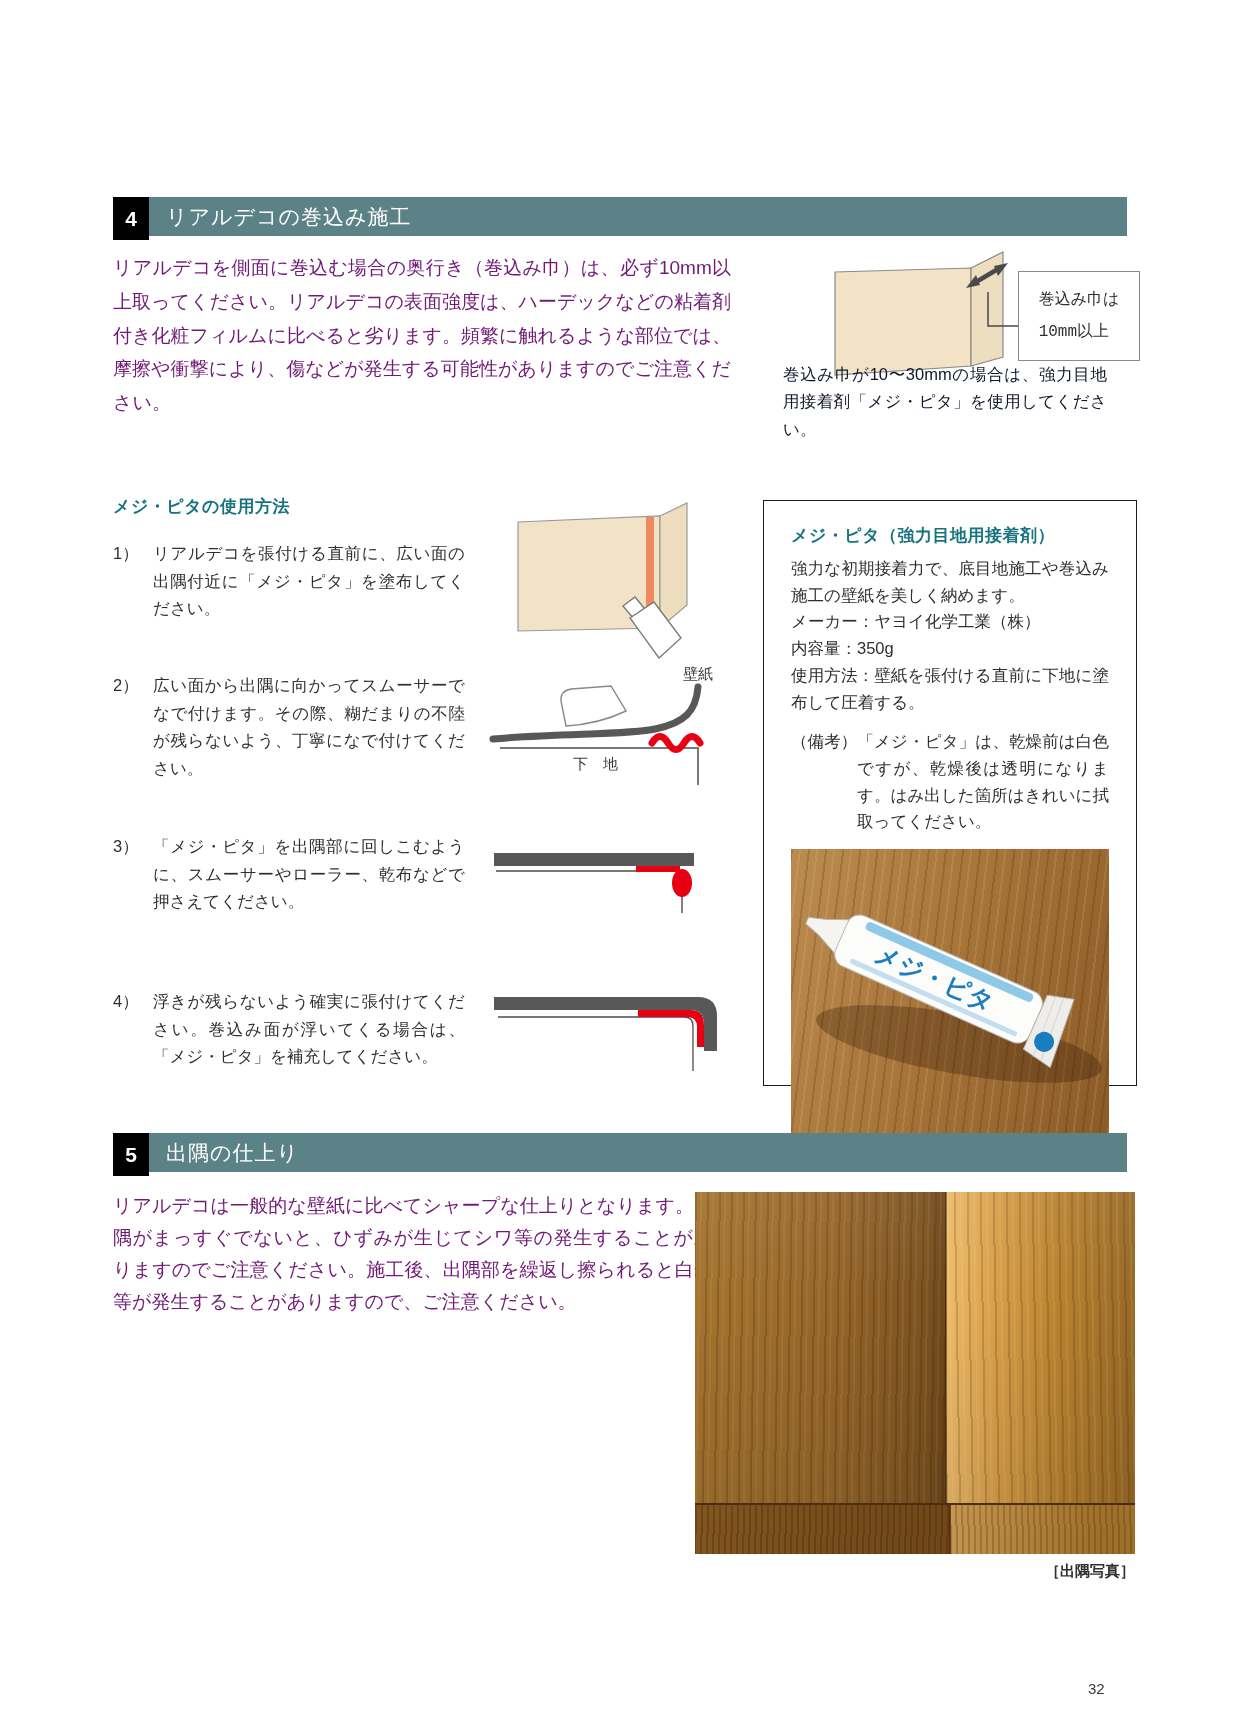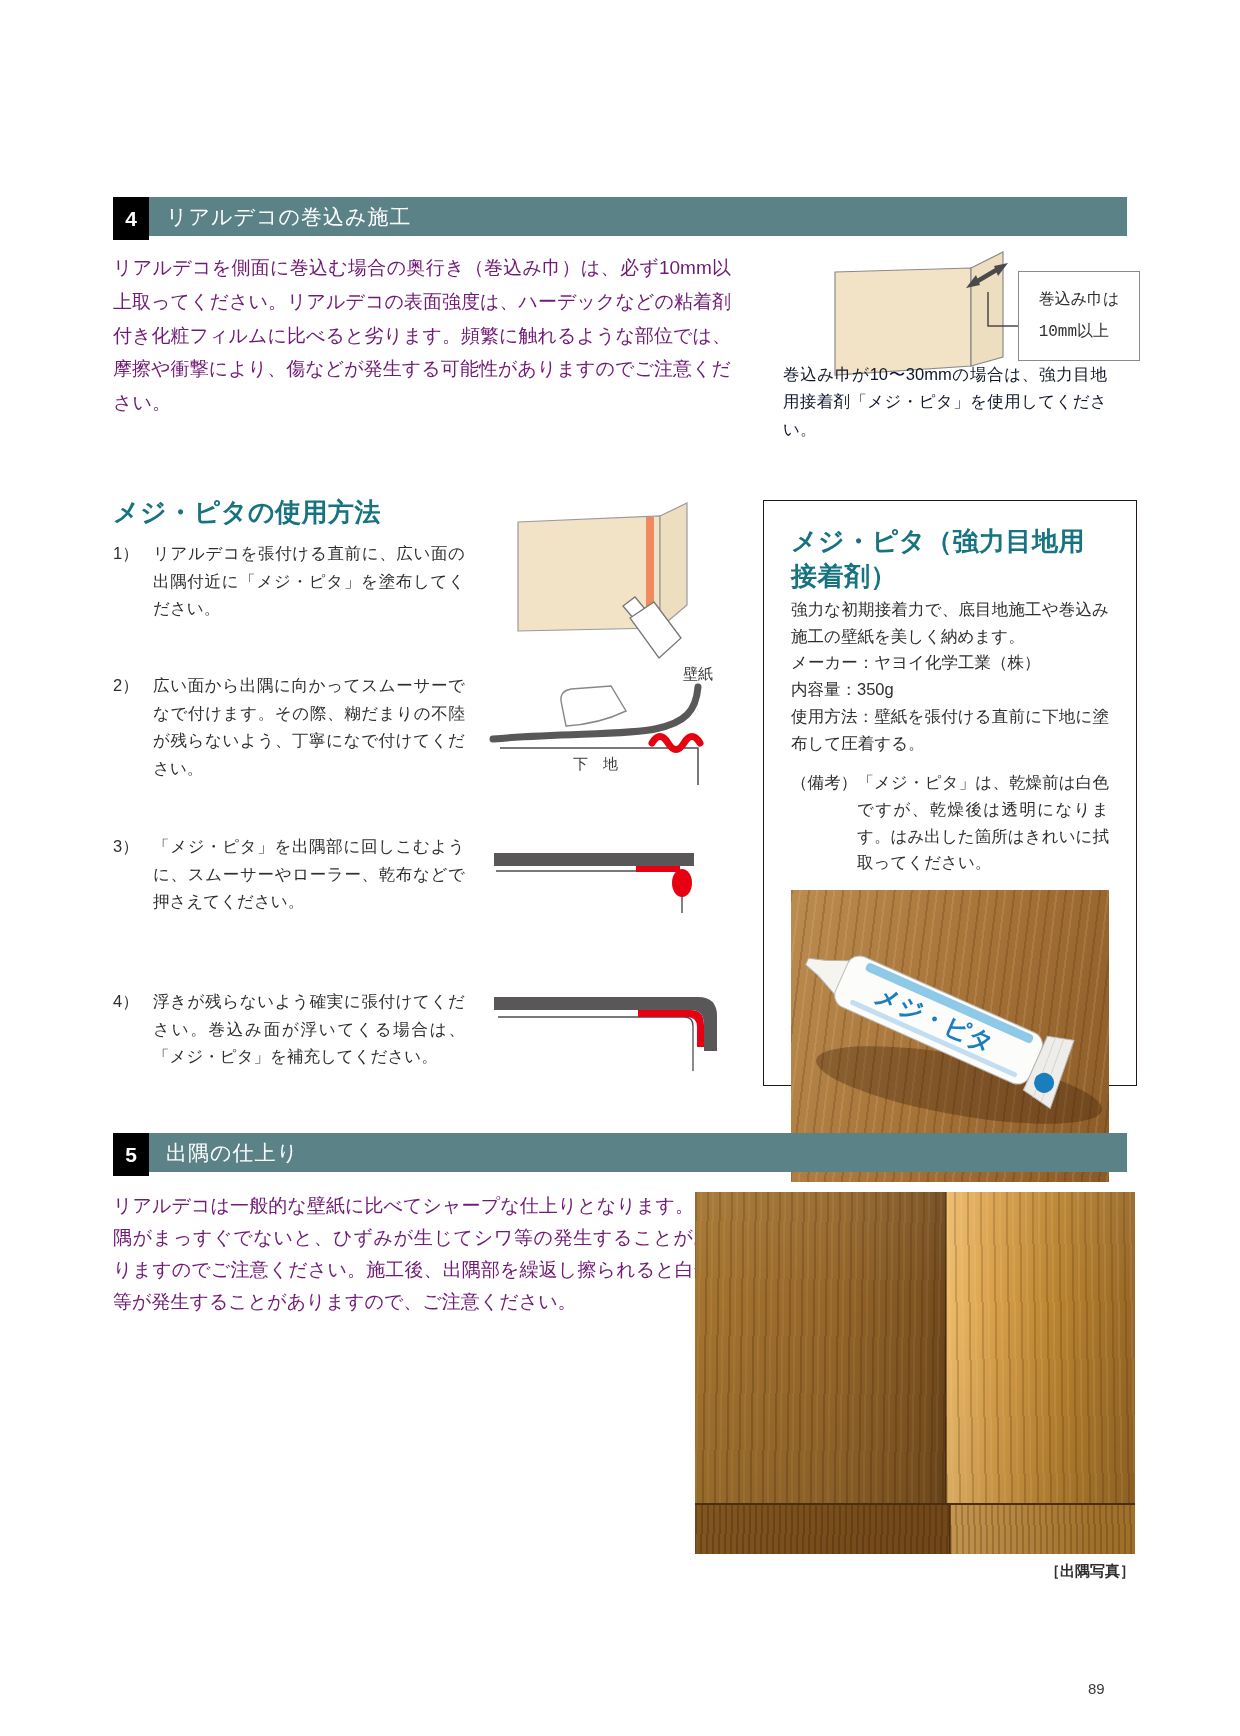--- a/index.html
+++ b/index.html
@@ -10,33 +10,33 @@
   
   .sec-header{display:flex;align-items:flex-start;}
   .sec-num{width:36px;height:43px;background:#000;color:#fff;font-size:21px;font-weight:bold;
            display:flex;align-items:center;justify-content:center;flex:none;}
   .sec-bar{flex:1;height:39px;background:#5b8287;color:#fff;font-size:21px;font-weight:normal;
            line-height:39px;padding-left:17px;letter-spacing:1px;white-space:nowrap;overflow:hidden;}
 
   .jtext{font-size:19px;line-height:1.78;color:#701a75;text-align:justify;}
   .caption{font-size:16.5px;line-height:1.66;color:#0f172a;text-align:justify;}
 
-  .teal-heading{color:#17737f;font-size:26px;font-weight:bold;margin:0;letter-spacing:0.5px;}
+  .teal-heading{color:#17737f;font-size:17px;font-weight:bold;margin:0;letter-spacing:0.5px;}
 
   .step{display:flex;font-size:16.5px;line-height:1.68;color:#2f2f2f;}
   .step-num{width:40px;flex:none;}
   .step-text{flex:1;text-align:justify;}
 
   .label-box{border:1px solid #8a8a8a;background:#fff;display:flex;align-items:center;justify-content:center;
              font-size:16px;line-height:2.0;color:#2f2f2f;text-align:left;}
   .label-box span{white-space:pre-line;font-family:Liberation Mono, monospace;}
 
   
   .info-box{border:1px solid #231815;background:#fff;box-sizing:border-box;padding:23px 27px;}
-  .info-box .teal-heading{margin-bottom:2px;font-family:Liberation Serif, serif;}
+  .info-box .teal-heading{margin-bottom:8px;font-family:Liberation Serif, serif;}
   .info-box p{margin:0;font-size:16.5px;line-height:1.62;text-align:justify;color:#2f2f2f;}
   .info-box p.note{margin-top:13px;padding-left:66px;text-indent:-66px;}
 
   .product-photo{position:relative;width:100%;height:292px;margin-top:14px;overflow:hidden;
     background:
       repeating-linear-gradient(97deg, rgba(73,38,8,.20) 0 2px, rgba(0,0,0,0) 2px 8px,
                                 rgba(255,226,170,.12) 8px 10px, rgba(0,0,0,0) 10px 17px),
       linear-gradient(112deg,#bb8c50 0%,#a8753a 45%,#8a5a27 100%);}
   .product-photo svg{position:absolute;left:0;top:0;}
 
@@ -187,15 +187,15 @@
     <div class="corner-edge"></div>
     <div class="baseboard">
       <div class="bb-left"></div>
       <div class="bb-right"></div>
       <div class="bb-edge"></div>
     </div>
     <div class="photo-sheen"></div>
   </div>
   <div class="abs photo-caption" style="left:695px;top:1562px;width:440px;font-weight:bold;">［出隅写真］</div>
 
-  <div class="abs page-num" style="left:1088px;top:1680px;">89</div>
+  <div class="abs page-num" style="left:1088px;top:1680px;">32</div>
 
 </div>
 
 </body></html>

